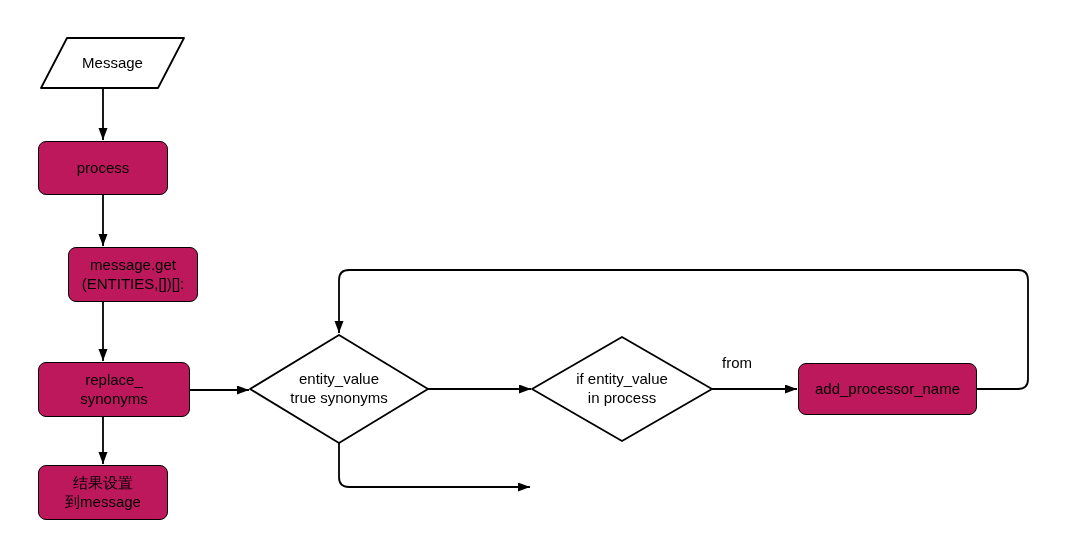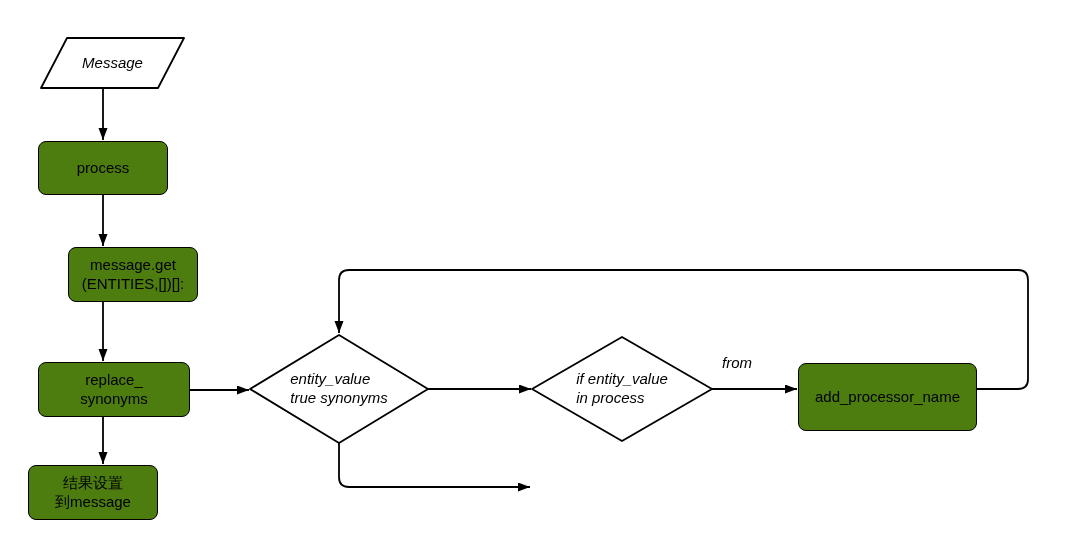--- a/index.html
+++ b/index.html
@@ -27,44 +27,44 @@
     fill: none;
     stroke: #000000;
     stroke-width: 1.8;
     stroke-linejoin: round;
   }
   .rect-node {
     position: absolute;
     box-sizing: border-box;
     border: 1.8px solid #000000;
     border-radius: 8px;
-    background: #4d7c0f;
+    background: #be185d;
     display: flex;
     align-items: center;
     justify-content: center;
     text-align: center;
     white-space: pre-line;
     font-size: 15px;
     line-height: 1.25;
   }
   .float-label {
     position: absolute;
     display: flex;
     align-items: center;
     justify-content: center;
+    text-align: center;
     white-space: pre-line;
     font-size: 15px;
     line-height: 1.25;
-    font-style: italic;
   }
   .node-process            { left: 38px;  top: 141px; width: 130px; height: 54px; }
   .node-message-get        { left: 38px;  top: 247px; width: 130px; height: 55px; margin-left: 30px; }
   .node-replace-synonyms   { left: 38px;  top: 362px; width: 152px; height: 55px; }
-  .node-result-to-message  { left: 28px;  top: 465px; width: 130px; height: 55px; }
-  .node-add-processor      { left: 798px; top: 363px; width: 179px; height: 68px; }
+  .node-result-to-message  { left: 38px;  top: 465px; width: 130px; height: 55px; }
+  .node-add-processor      { left: 798px; top: 363px; width: 179px; height: 52px; }
   .label-message           { left: 41px;  top: 38px;  width: 143px; height: 50px; }
   .label-diamond-1         { left: 250px; top: 335px; width: 178px; height: 108px; }
   .label-diamond-2         { left: 532px; top: 337px; width: 180px; height: 104px; }
   .label-true              { left: 710px; top: 352px; width: 54px;  height: 22px; }
 </style>
 </head>
 <body>
 
 <div class="stage">
 

